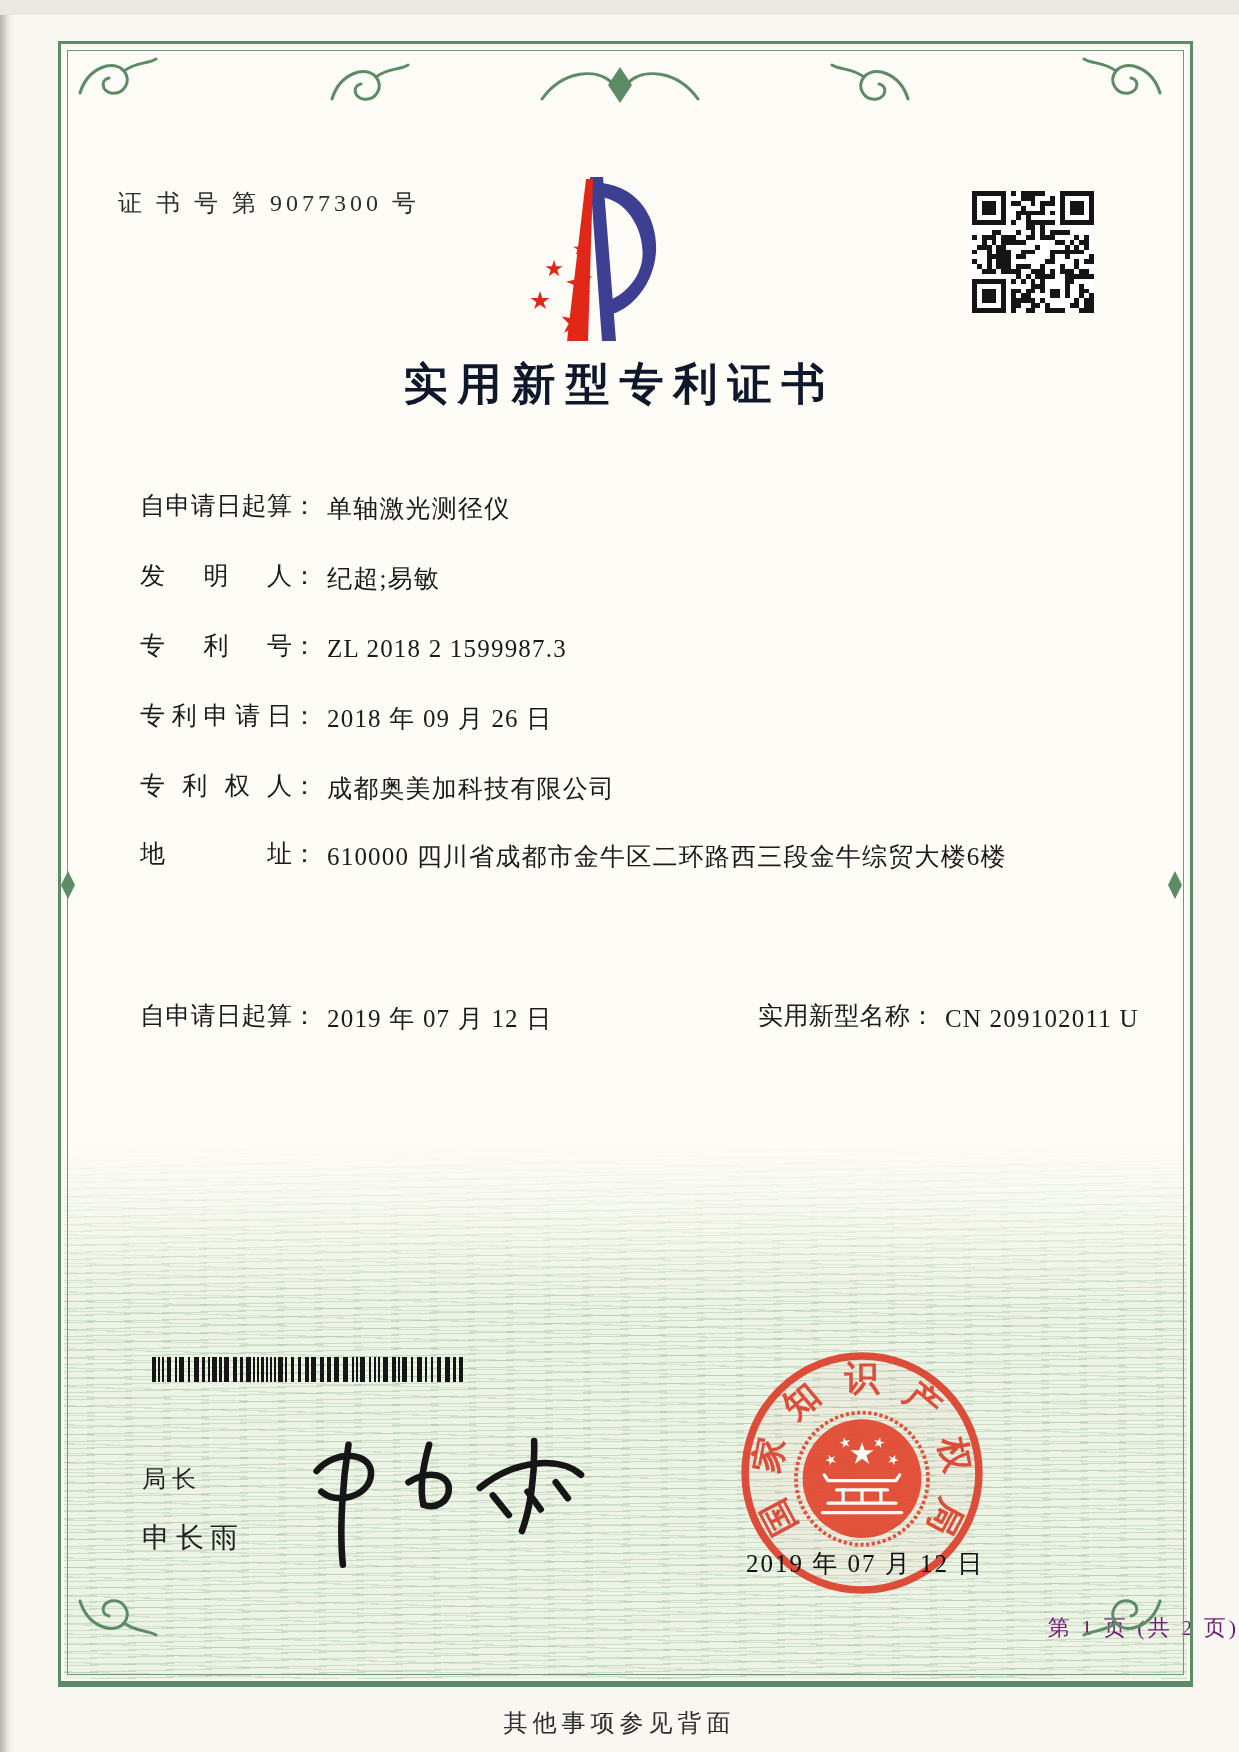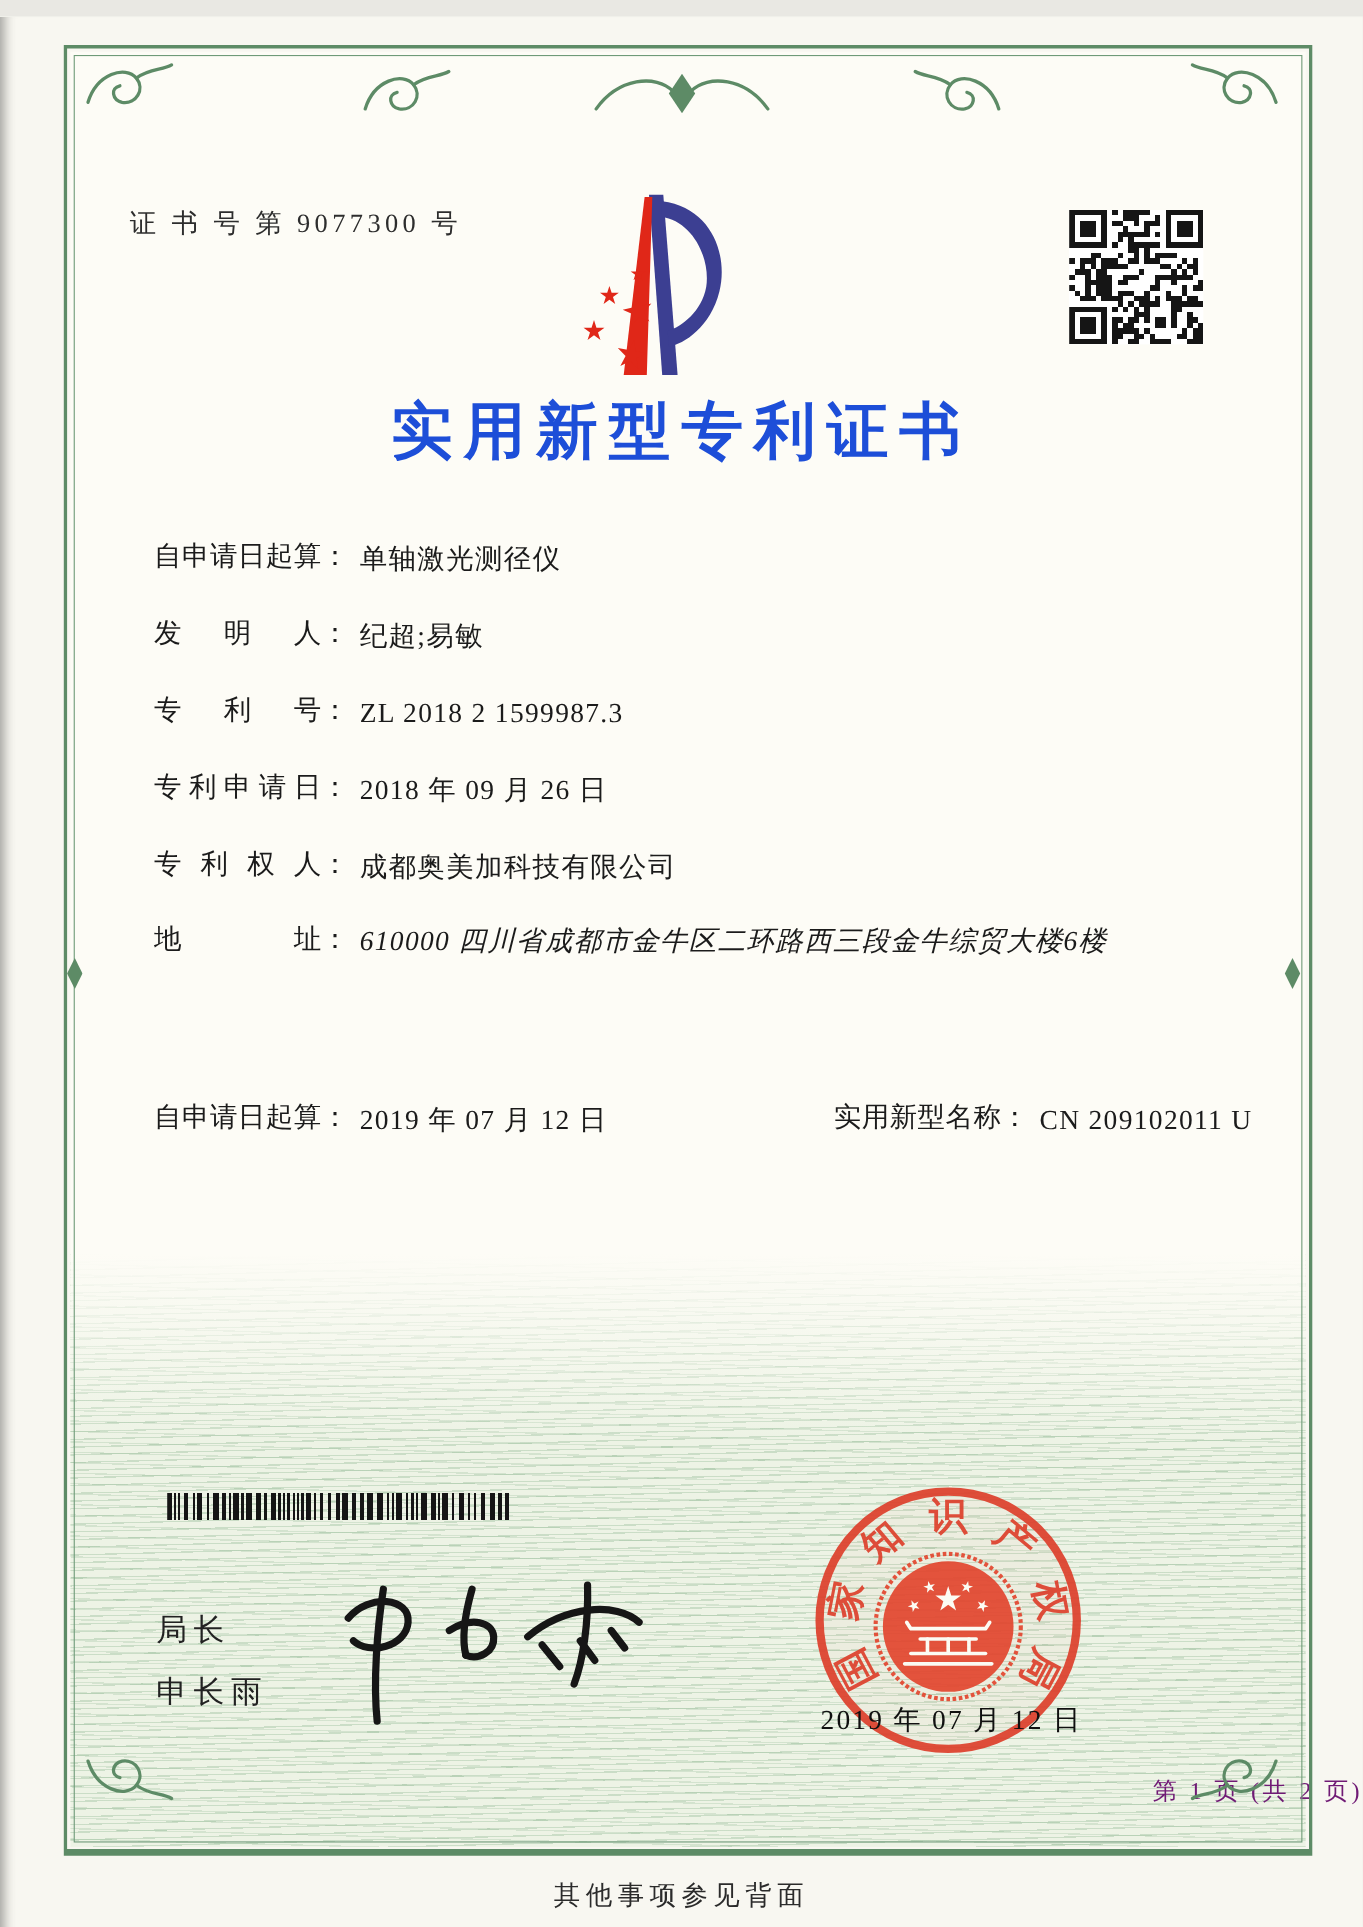--- a/index.html
+++ b/index.html
@@ -24,33 +24,33 @@
     background:linear-gradient(#fdfcf6,rgba(253,252,246,0));}
   .ornament{position:absolute;z-index:4;pointer-events:none;}
   .ornament svg{display:block;}
   
   .content{position:absolute;inset:0;z-index:2;}
   .cert-no{position:absolute;left:118px;top:172px;font-size:24px;letter-spacing:4px;color:#2d2d2d;}
   .logo{position:absolute;left:462px;top:158px;width:200px;height:172px;}
   .qr{position:absolute;left:972px;top:176px;width:122px;height:122px;background:#fff;}
   .qr svg{width:100%;height:100%;display:block;}
   .title{position:absolute;left:0;top:340px;width:100%;text-align:center;
-         font-size:56px;font-weight:bold;letter-spacing:10px;color:#1d4ed8;}
+         font-size:44px;font-weight:bold;letter-spacing:10px;color:#0f172a;}
   .field-row{position:absolute;left:140px;width:980px;font-size:25px;color:#1b1b1b;}
   .flabel{display:inline-block;width:152px;text-align:justify;text-align-last:justify;vertical-align:top;}
   .fcolon{display:inline-block;vertical-align:top;margin-right:10px;}
   .fvalue{display:inline-block;vertical-align:top;letter-spacing:1.2px;line-height:40px;}
-  .fvalue.wide{width:708px;font-style:italic;}
+  .fvalue.wide{width:708px;}
   .pub-no{position:absolute;left:618px;top:0;white-space:nowrap;}
   .paragraphs{position:absolute;left:138px;top:1030px;width:968px;
       font-size:25px;line-height:48px;text-align:justify;color:#222;}
   .paragraphs p{margin:0 0 6px 0;text-indent:2em;}
   .barcode{position:absolute;left:152px;top:1342px;width:314px;height:25px;}
   .barcode svg{width:100%;height:100%;display:block;}
-  .director-title{position:absolute;left:142px;top:1448px;font-size:28px;letter-spacing:6px;
+  .director-title{position:absolute;left:142px;top:1448px;font-size:24px;letter-spacing:6px;
       font-family:Liberation Serif, serif;color:#222;}
   .director-name{position:absolute;left:142px;top:1504px;font-size:28px;letter-spacing:6px;
       font-family:"Liberation Sans","DejaVu Sans",sans-serif;color:#222;}
   .signature{position:absolute;left:296px;top:1396px;width:300px;height:180px;}
   .seal{position:absolute;left:730px;top:1326px;width:264px;height:264px;mix-blend-mode:multiply;opacity:.93;}
   .seal text{font-size:37px;font-weight:bold;fill:#dd3f2c;}
   .seal-date{position:absolute;left:700px;top:1532px;width:330px;text-align:center;
       font-size:25px;letter-spacing:2px;color:#101010;z-index:3;}
   .page-no{position:absolute;left:0;top:1598px;width:100%;text-align:right;
       font-size:22px;letter-spacing:3px;color:#701a75;}

